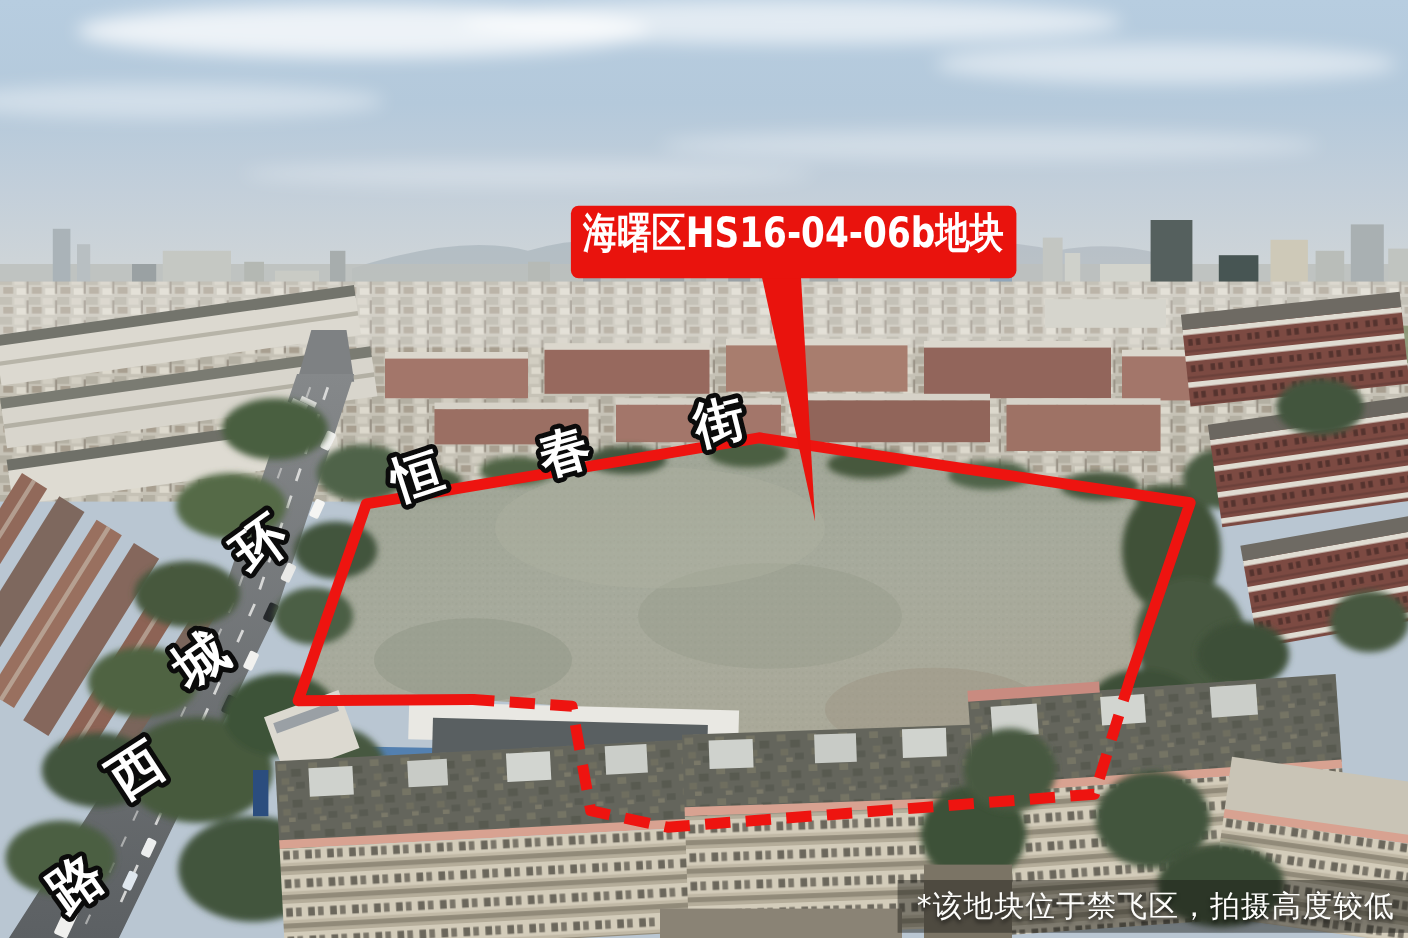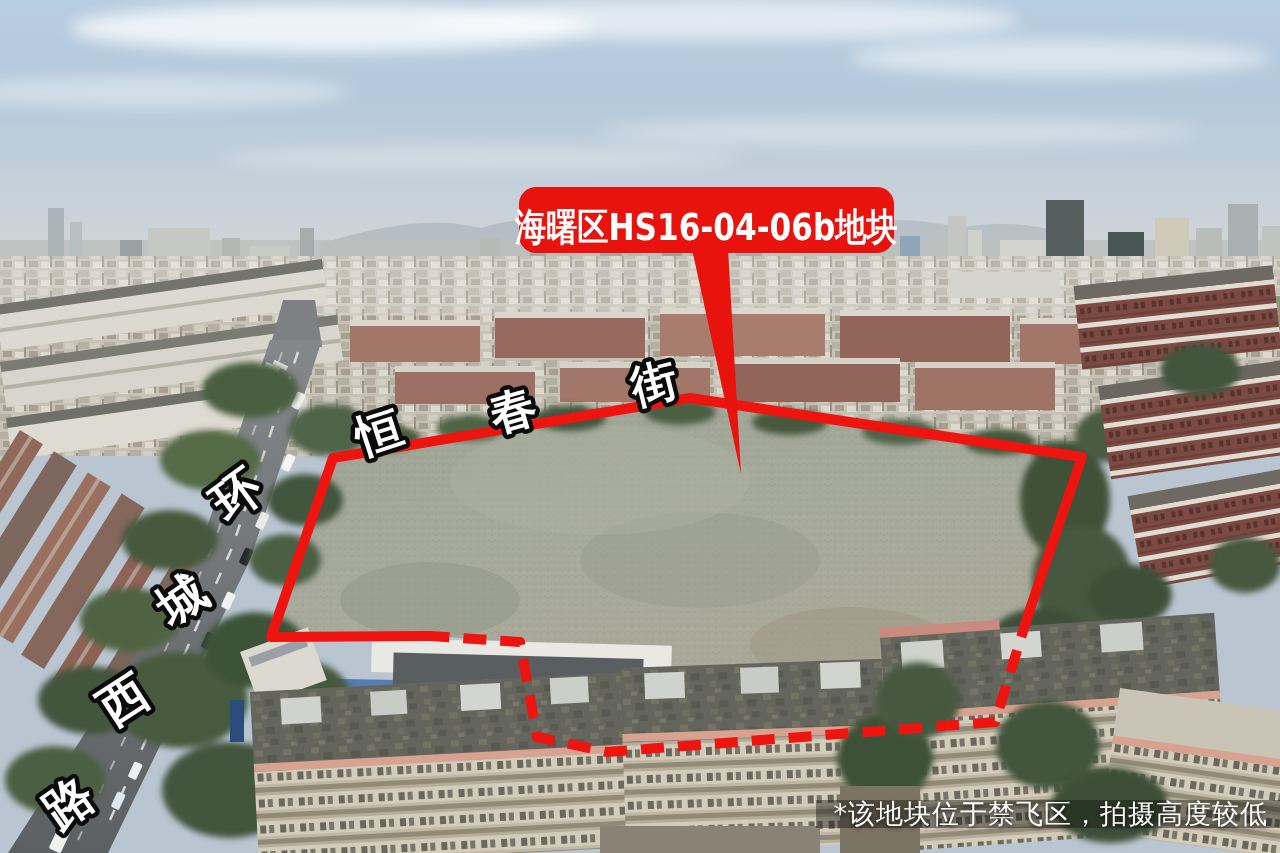--- a/index.html
+++ b/index.html
@@ -2,26 +2,26 @@
 <html><head>
 <meta charset="utf-8">
 <style>
   html,body{margin:0;padding:0;background:#222;}
   .stage{position:relative;width:1280px;height:853px;overflow:hidden;
          font-family:"DejaVu Sans",sans-serif;background:#b9c6d2;}
   .stage svg{position:absolute;inset:0;display:block;}
   .street-char{font-weight:bold;fill:#ffffff;stroke:#0b0b0b;stroke-width:9px;
                paint-order:stroke;stroke-linejoin:round;
                font-family:"DejaVu Sans",sans-serif;text-anchor:middle;}
-  .plot-callout{position:absolute;left:519px;top:187px;width:375px;height:66px;
-                background:#e9130d;border-radius:17px;display:flex;
-                align-items:flex-end;justify-content:center;}
+  .plot-callout{position:absolute;left:519px;top:187px;width:405px;height:66px;
+                background:#e9130d;border-radius:7px;display:flex;
+                align-items:flex-start;justify-content:center;}
   .plot-callout span{white-space:nowrap;color:#ffffff;font-weight:bold;
                      font-size:38px;transform:scaleX(.82);letter-spacing:0;}
-  .note-bar{position:absolute;right:0;top:800px;height:28px;display:flex;
+  .note-bar{position:absolute;right:0;top:800px;height:48px;display:flex;
             align-items:center;padding:0 12px 0 18px;
             background:rgba(25,24,20,.45);}
   .note-bar span{color:#fdfdfb;font-size:27px;font-weight:500;letter-spacing:1px;
                  text-shadow:0 2px 4px rgba(0,0,0,.65);white-space:nowrap;}
 </style>
 </head>
 <body>
 
 <div class="stage">
 

